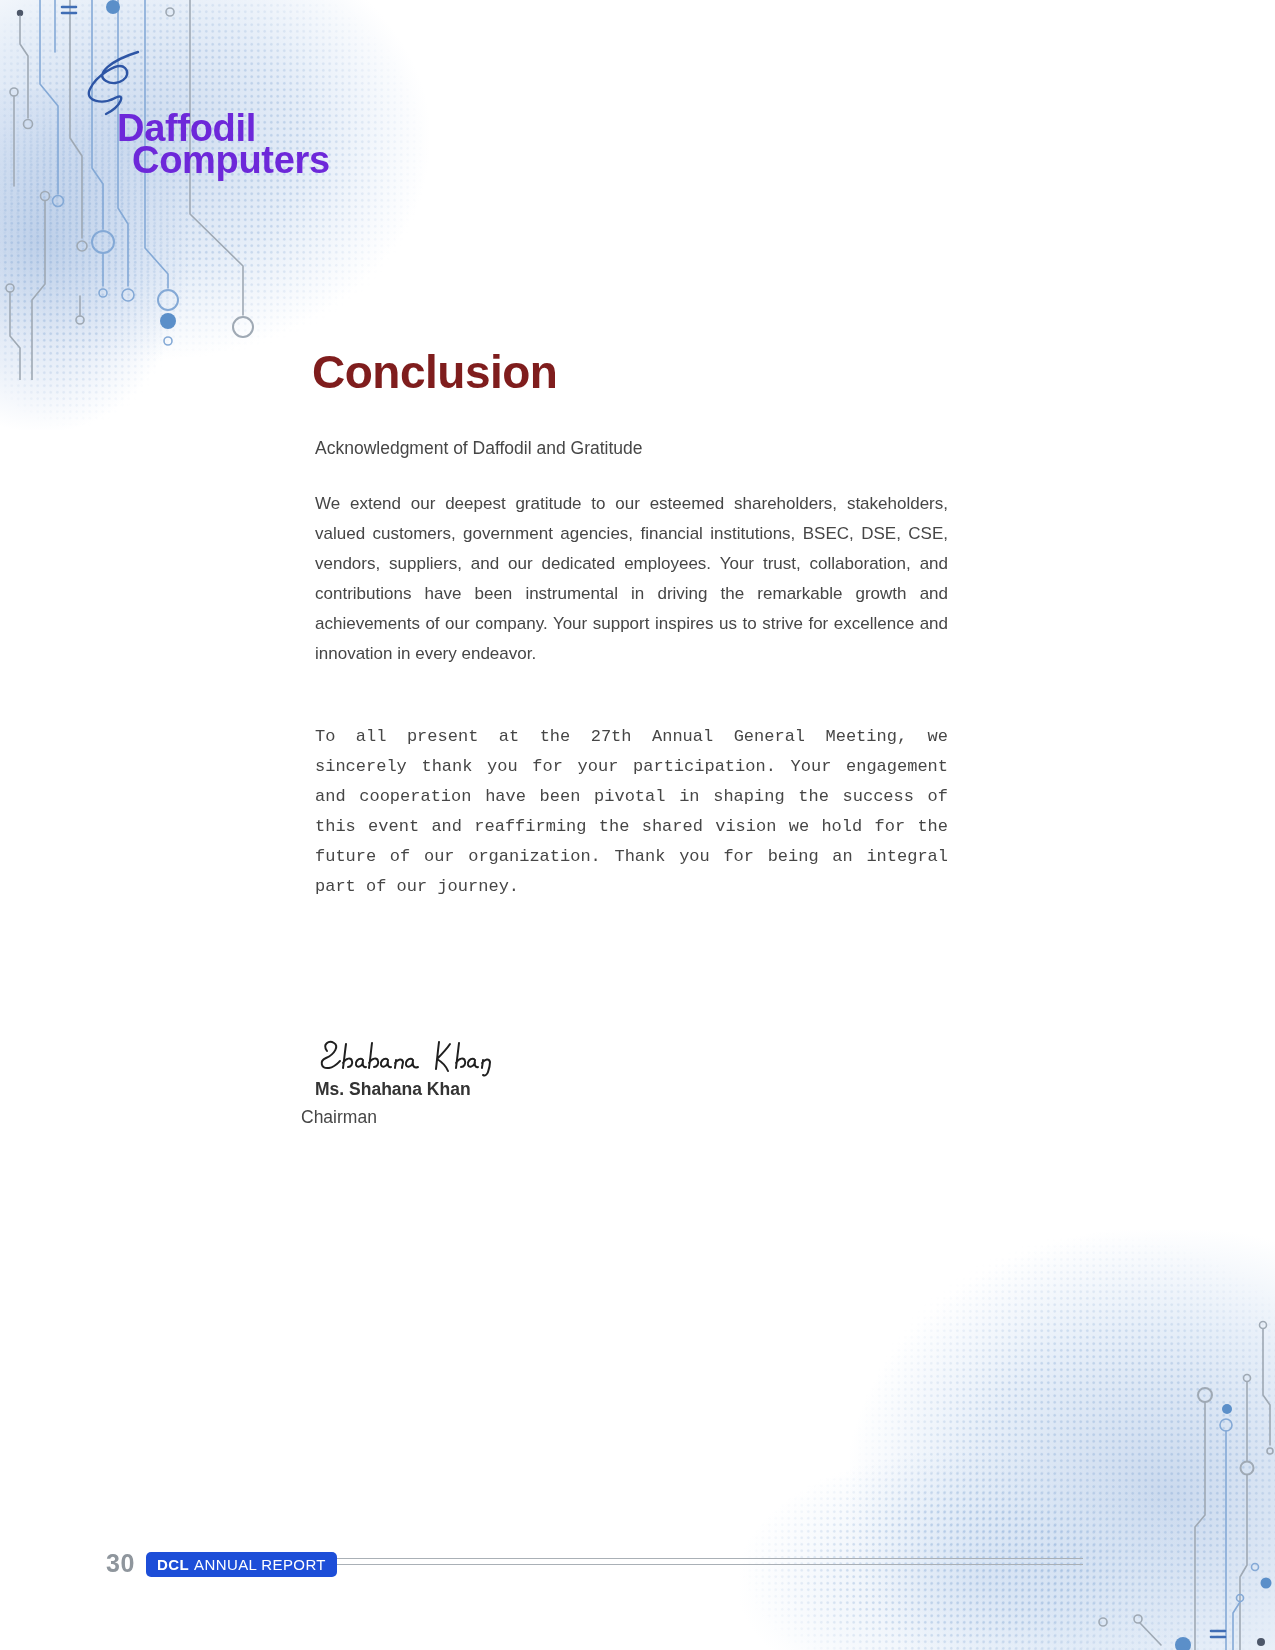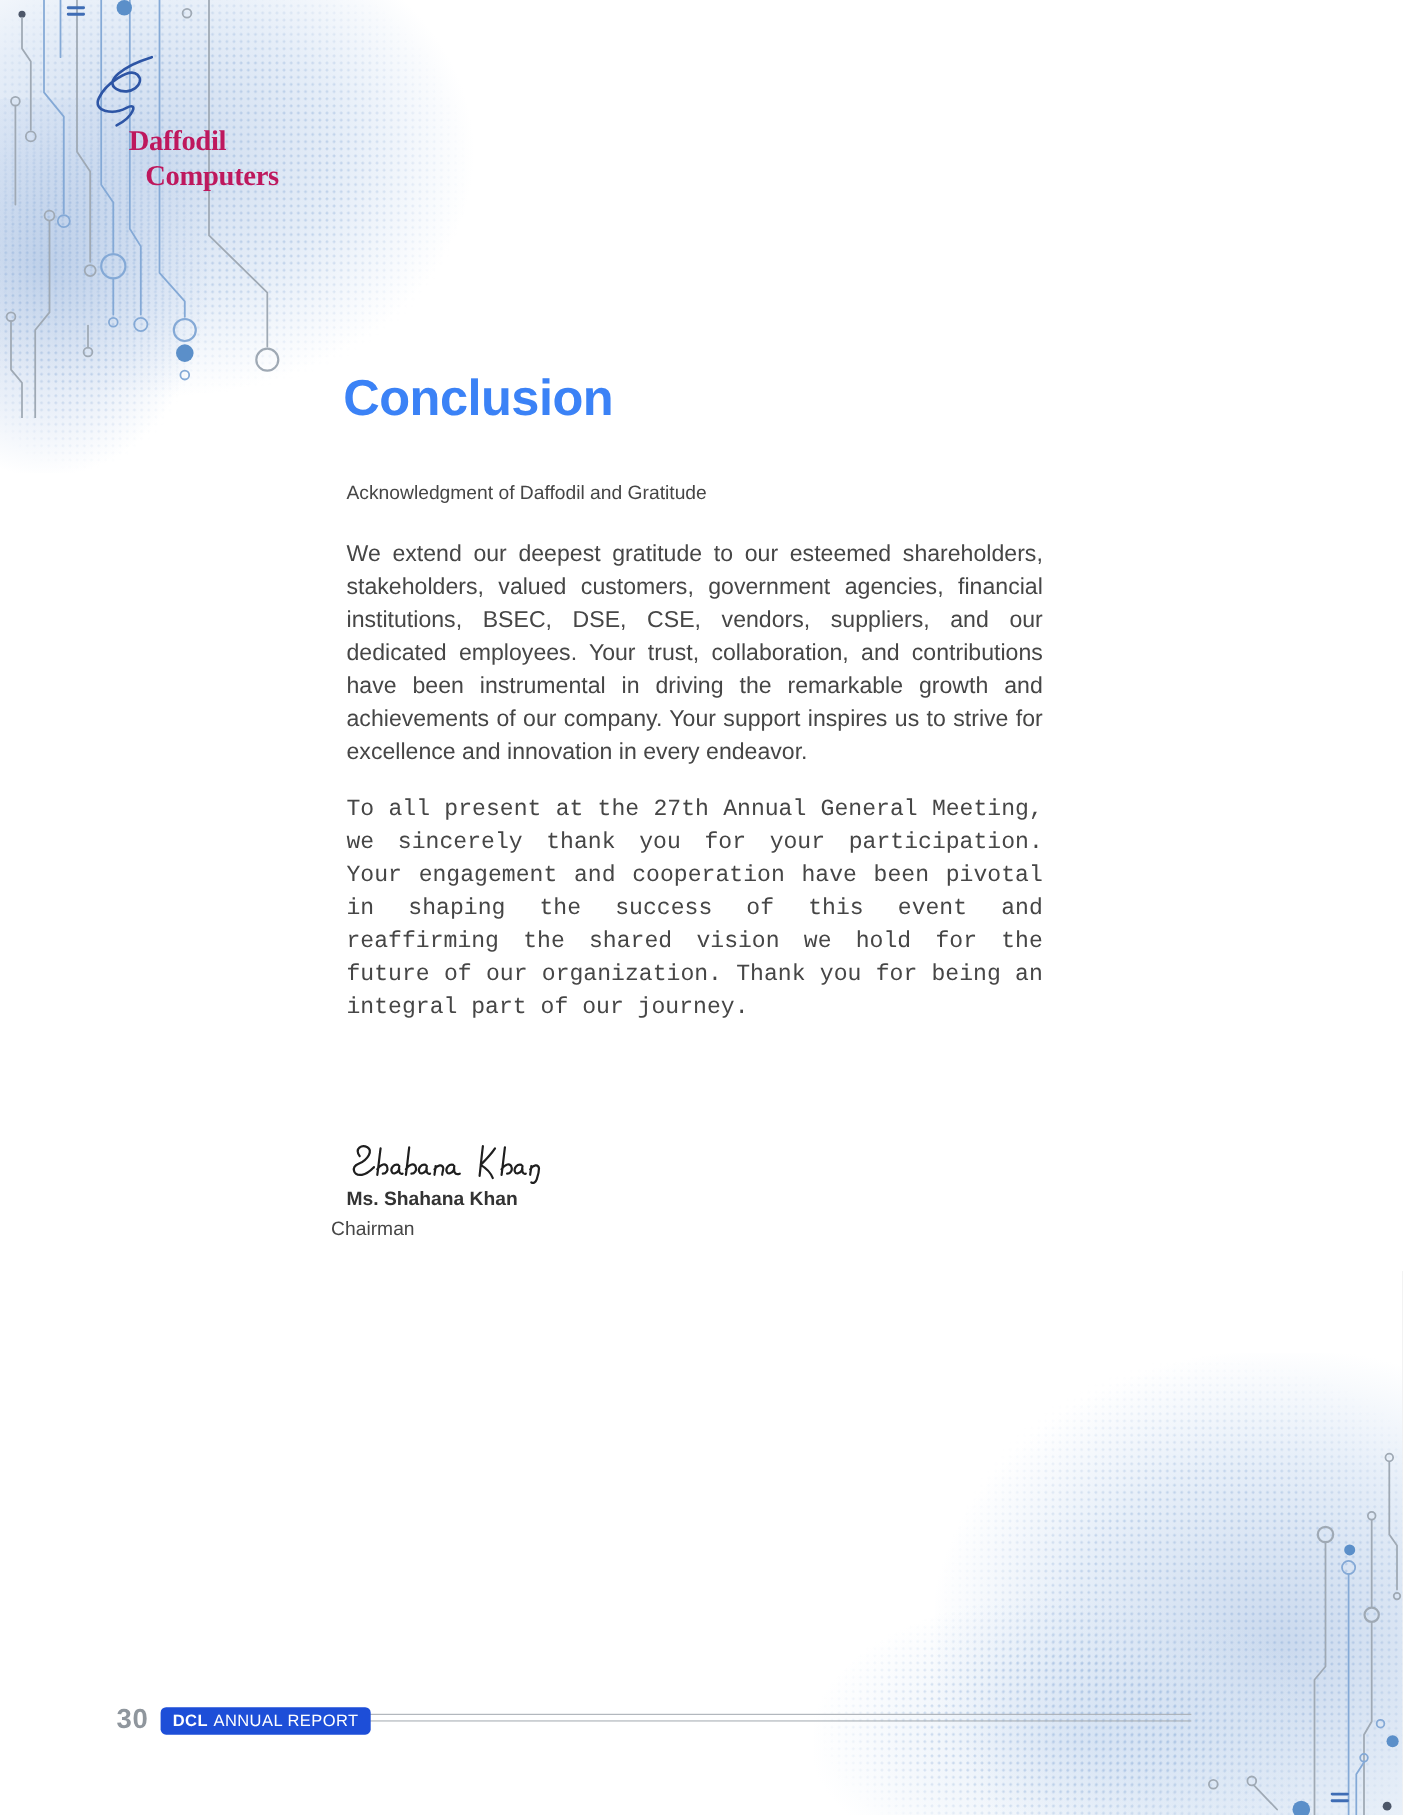--- a/index.html
+++ b/index.html
@@ -25,32 +25,32 @@
   .blob-br  { left:850px; top:1230px; width:510px; height:480px;
     background:radial-gradient(ellipse at 62% 55%, rgba(170,194,227,0.62) 0%, rgba(200,218,240,0.45) 45%, rgba(255,255,255,0) 72%); }
   .blob-br2 { left:740px; top:1450px; width:440px; height:240px;
     background:radial-gradient(ellipse at 55% 55%, rgba(190,210,236,0.40) 0%, rgba(214,228,244,0.28) 45%, rgba(255,255,255,0) 72%); }
 
   .circuit { position:absolute; pointer-events:none; }
   .circuit-tl { left:0; top:0; }
   .circuit-br { left:895px; top:1265px; }
 
   
-  .logo { position:absolute; left:117px; top:112px; color:#be185d;
-          font-weight:bold; font-size:26px; line-height:32px; letter-spacing:-0.3px;font-family:Liberation Serif, serif; }
+  .logo { position:absolute; left:117px; top:112px; color:#6d28d9;
+          font-weight:bold; font-size:38px; line-height:32px; letter-spacing:-0.3px; }
   .logo-line2 { margin-left:15px; }
   .stem { position:absolute; left:78px; top:48px; }
 
   
-  .title { position:absolute; left:312px; top:334px; margin:0;
-           font-size:46px; font-weight:800; letter-spacing:-0.5px; color:#3b82f6; }
+  .title { position:absolute; left:312px; top:345px; margin:0;
+           font-size:46px; font-weight:800; letter-spacing:-0.5px; color:#7f1d1d; }
   .subtitle { position:absolute; left:315px; top:438px; margin:0;
               font-size:17.5px; color:#464646; }
   .body-para { position:absolute; left:315px; width:633px; margin:0;
-               font-size:21px; line-height:30px; color:#464646;
+               font-size:17px; line-height:30px; color:#464646;
                text-align:justify; text-justify:inter-word; }
   .para1 { top:489px; }
   .para2 { top:722px;font-family:Liberation Mono, monospace; }
   .closing { position:absolute; left:315px; top:931px;
              font-size:17.5px; line-height:29px; color:#464646; }
   .signature { position:absolute; left:313px; top:1038px; }
   .sig-name { position:absolute; left:315px; top:1079px;
               font-size:17.5px; font-weight:bold; color:#333333; }
   .sig-role { position:absolute; left:301px; top:1107px;
               font-size:17.5px; color:#464646; }

